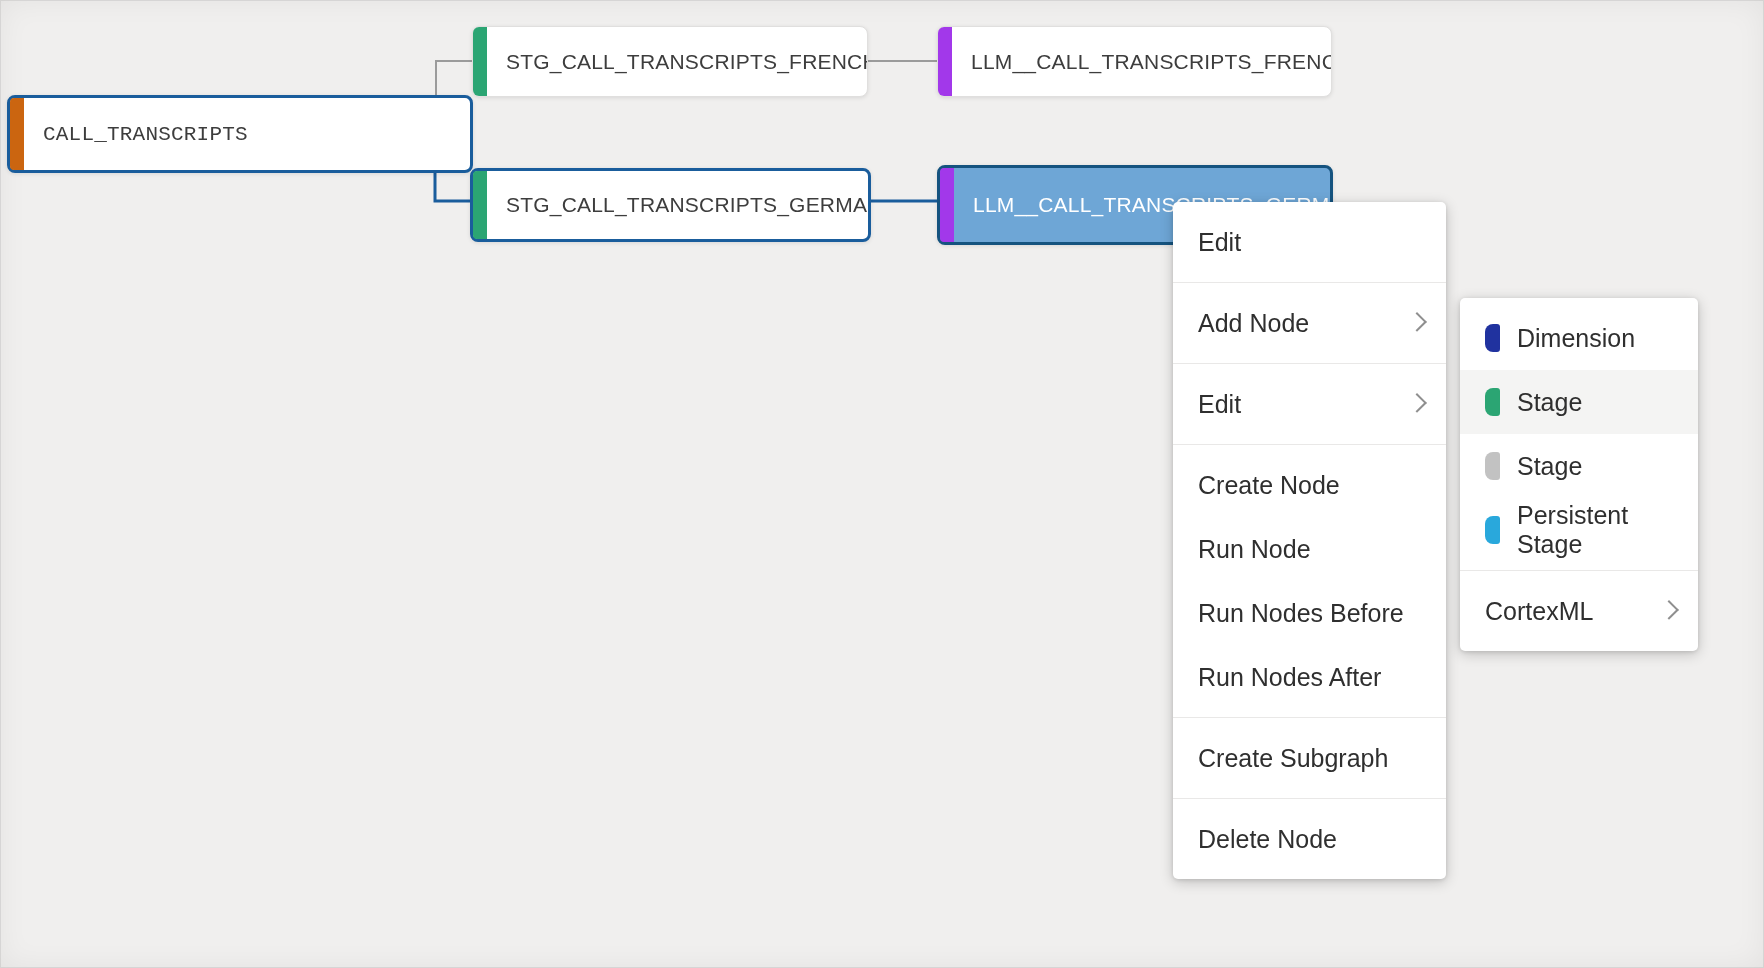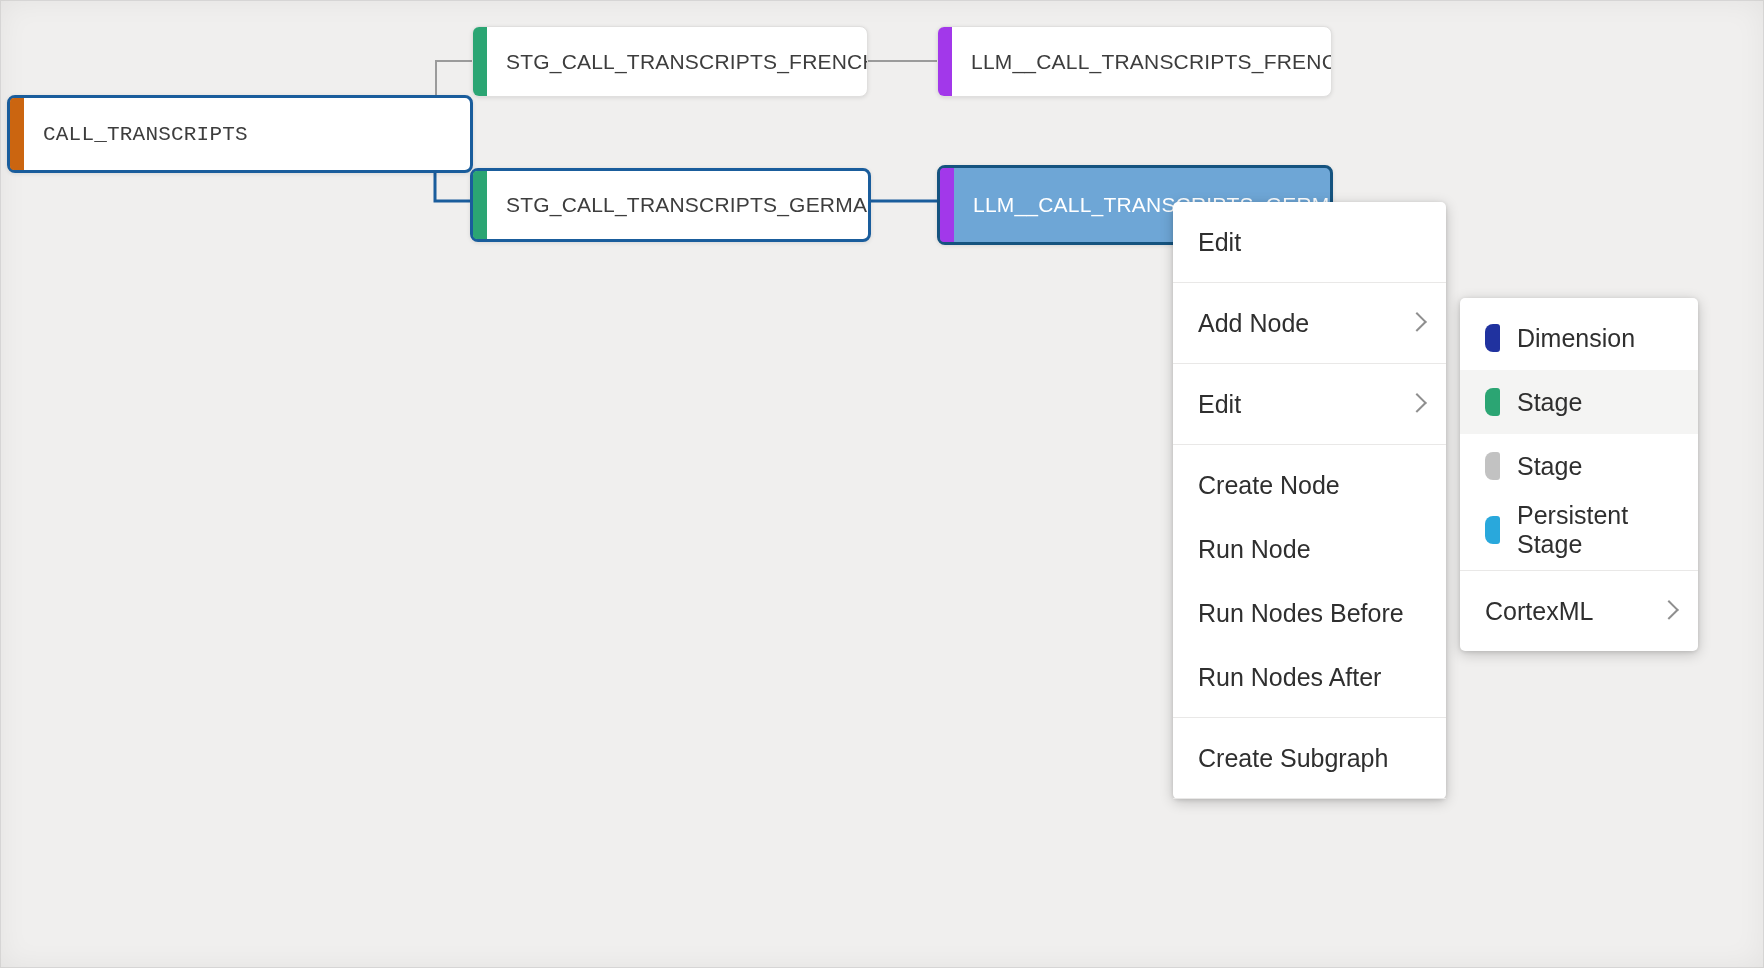--- a/index.html
+++ b/index.html
@@ -160,20 +160,25 @@
         <span>Run Nodes After</span>
       </div>
     </div>
     <div class="menu-divider"></div>
     <div class="menu-section">
       <div class="menu-item">
         <span>Create Subgraph</span>
       </div>
     </div>
     <div class="menu-divider"></div>
+    <div class="menu-section">
+      <div class="menu-item">
+        <span>Delete Node</span>
+      </div>
+    </div>
   </div>
 
   <div class="menu" id="add-node-submenu">
     <div class="menu-section">
       <div class="menu-item">
         <span class="type-swatch" style="background: rgb(32, 50, 159);"></span>
         <span>Dimension</span>
       </div>
       <div class="menu-item highlighted">
         <span class="type-swatch" style="background: rgb(43, 165, 115);"></span>

